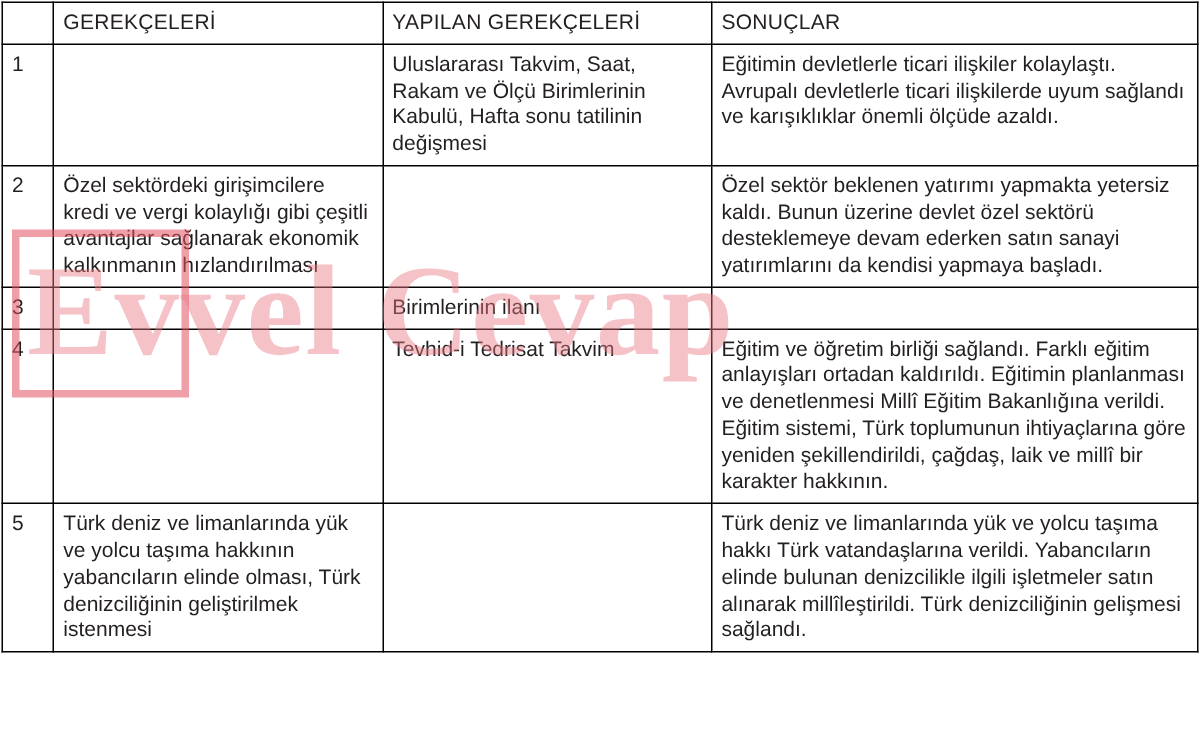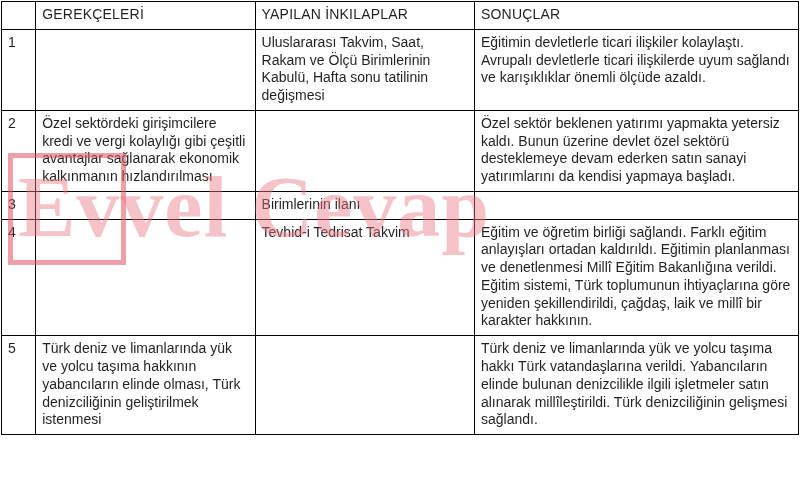--- a/index.html
+++ b/index.html
@@ -105,21 +105,21 @@
     <colgroup>
       <col class="c-num">
       <col class="c-a">
       <col class="c-b">
       <col class="c-c">
     </colgroup>
     <tbody>
       <tr class="hdr">
         <td class="num"></td>
         <td>GEREKÇELERİ</td>
-        <td>YAPILAN İNKILAPLAR</td>
+        <td>YAPILAN GEREKÇELERİ</td>
         <td>SONUÇLAR</td>
       </tr>
 
       <tr>
         <td class="num">1</td>
         <td class="empty"></td>
         <td>Uluslararası Takvim, Saat, Rakam ve Ölçü Birimlerinin Kabulü, Hafta sonu tatilinin değişmesi</td>
         <td>Eğitimin devletlerle ticari ilişkiler kolaylaştı. Avrupalı devletlerle ticari ilişkilerde uyum sağlandı ve karışıklıklar önemli ölçüde azaldı.</td>
       </tr>
 

